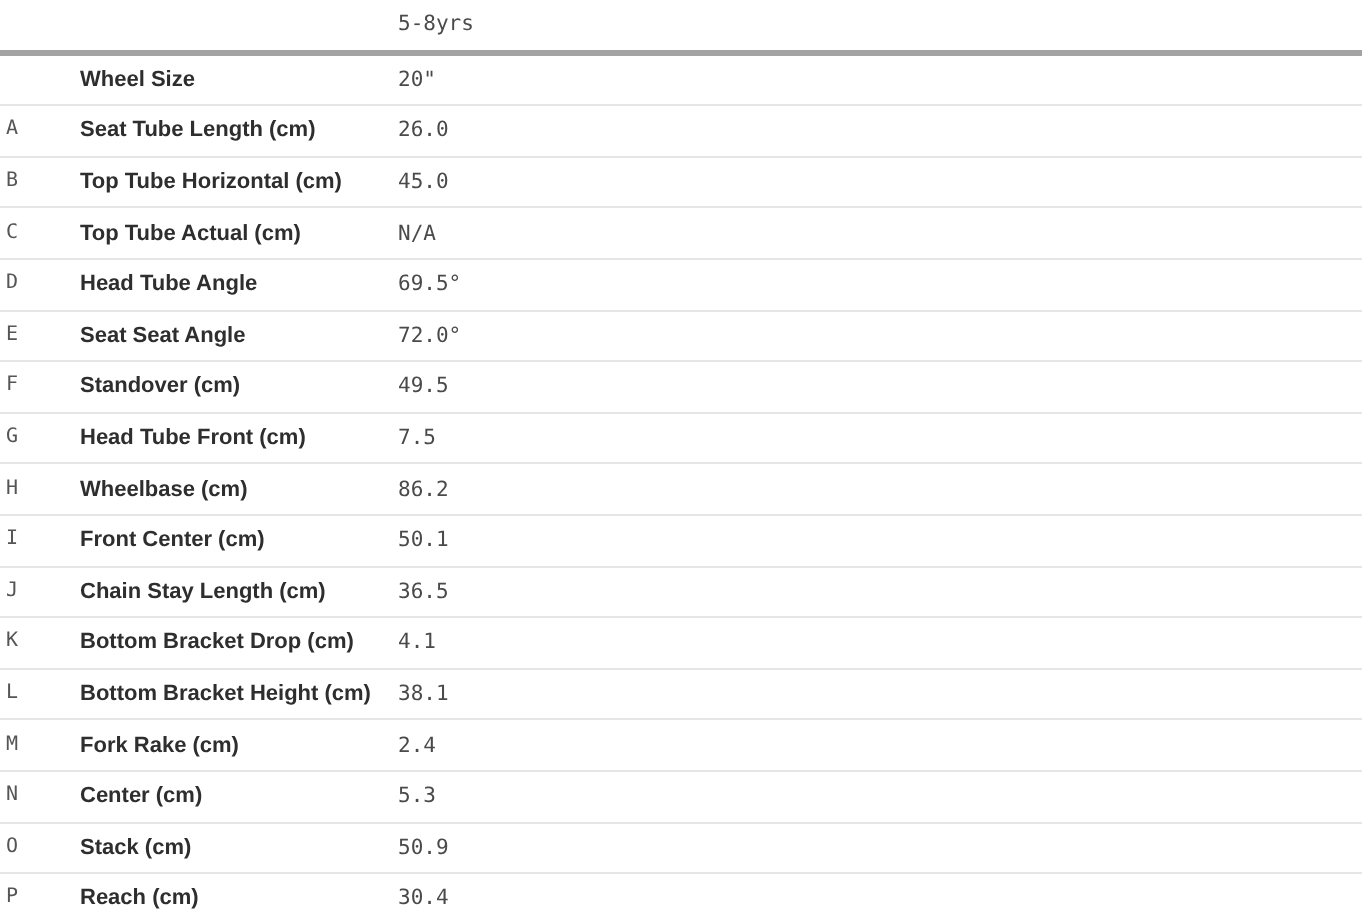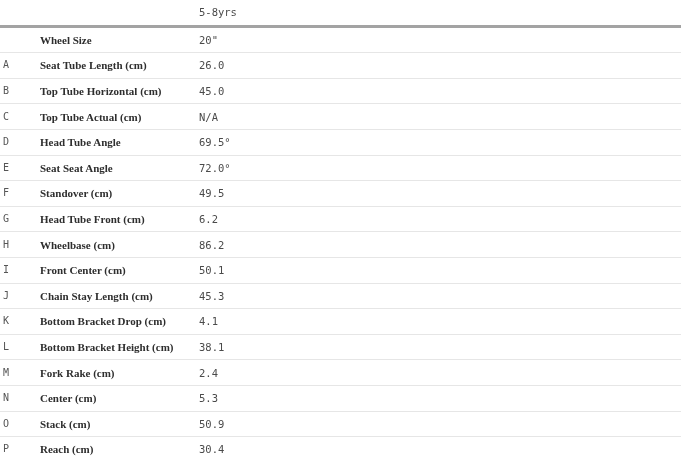--- a/index.html
+++ b/index.html
@@ -44,21 +44,20 @@
     text-align: left;
     padding-left: 3px;
     letter-spacing: 0;
   }
   td.label {
     font-weight: bold;
     font-size: 11px;
     color: #2e2e2e;
     padding-left: 22px;
     white-space: nowrap;
-    font-family: Liberation Serif, serif;
   }
   td.value {
     font-family: "DejaVu Sans Mono", monospace;
     font-size: 10.5px;
     color: #4a4a4a;
     padding-left: 3px;
     white-space: nowrap;
   }
   td.size-head {
     font-family: "DejaVu Sans Mono", monospace;
@@ -114,36 +113,36 @@
         <td class="value">72.0°</td>
       </tr>
       <tr>
         <td class="letter">F</td>
         <td class="label">Standover (cm)</td>
         <td class="value">49.5</td>
       </tr>
       <tr>
         <td class="letter">G</td>
         <td class="label">Head Tube Front (cm)</td>
-        <td class="value">6.2</td>
+        <td class="value">7.5</td>
       </tr>
       <tr>
         <td class="letter">H</td>
         <td class="label">Wheelbase (cm)</td>
         <td class="value">86.2</td>
       </tr>
       <tr>
         <td class="letter">I</td>
         <td class="label">Front Center (cm)</td>
         <td class="value">50.1</td>
       </tr>
       <tr>
         <td class="letter">J</td>
         <td class="label">Chain Stay Length (cm)</td>
-        <td class="value">45.3</td>
+        <td class="value">36.5</td>
       </tr>
       <tr>
         <td class="letter">K</td>
         <td class="label">Bottom Bracket Drop (cm)</td>
         <td class="value">4.1</td>
       </tr>
       <tr>
         <td class="letter">L</td>
         <td class="label">Bottom Bracket Height (cm)</td>
         <td class="value">38.1</td>

